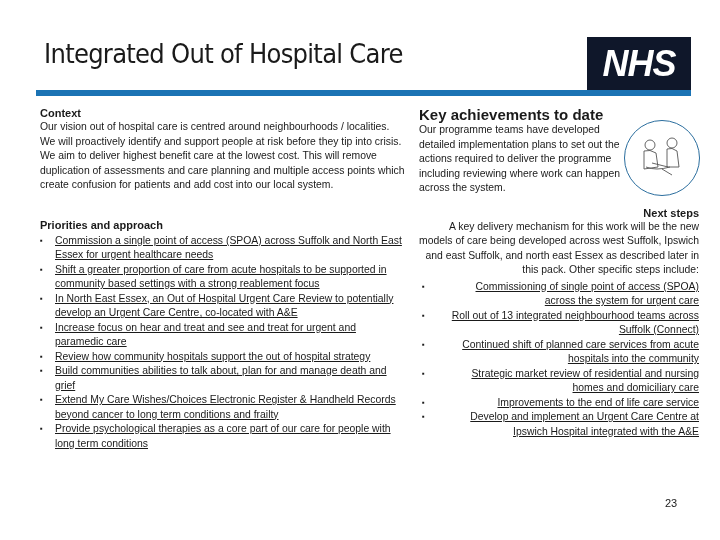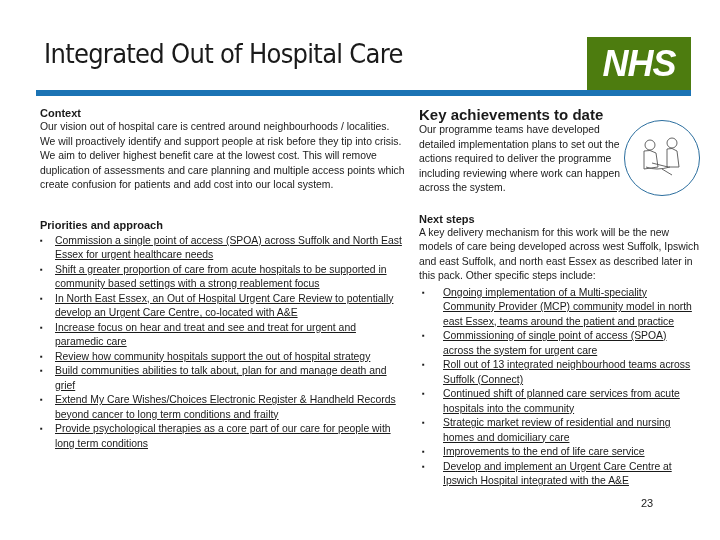--- a/index.html
+++ b/index.html
@@ -1,20 +1,20 @@
 <!DOCTYPE html>
 <html><head>
 <meta charset="utf-8">
 <style>
   html, body { margin:0; padding:0; }
   body { width:720px; height:540px; background:#ffffff; position:relative; overflow:hidden;
          font-family:"Liberation Sans", "DejaVu Sans", sans-serif; color:#1a1a1a; }
   .title { position:absolute; left:44px; top:38px; font-size:27px; font-family:"DejaVu Sans", sans-serif;
            letter-spacing:-0.8px; color:#1a1a1a; font-weight:normal; transform:scaleX(0.9); transform-origin:left; }
-  .nhs-logo { position:absolute; left:587px; top:37px; width:104px; height:54px; background:#4d7c0f;
+  .nhs-logo { position:absolute; left:587px; top:37px; width:104px; height:54px; background:#0f172a;
               display:flex; align-items:center; justify-content:center; }
   .nhs-logo span { color:#fff; font-weight:bold; font-style:italic; font-size:36px; letter-spacing:-1px;
                    font-family:"Liberation Sans", sans-serif; }
   .rule { position:absolute; left:36px; top:90px; width:655px; height:6px; background:#1b73b4; }
 
   .left { position:absolute; left:40px; top:106px; width:365px; font-size:10.4px; line-height:14.5px; }
   .right { position:absolute; left:419px; top:106px; width:280px; font-size:10.4px; line-height:14.5px; }
   h3 { margin:0; font-size:11px; font-weight:bold; line-height:14px; }
   .right h3.big { font-size:15px; line-height:17px; }
   p { margin:0; }
@@ -22,22 +22,22 @@
   ul { list-style:none; margin:2px 0 0 0; padding:0;text-decoration:underline; }
   ul li { position:relative; padding-left:15px; }
   ul li::before { content:"▪"; position:absolute; left:0; top:0; font-size:8px; }
   .right ul li { padding-left:24px; }
   .right ul li::before { left:3px; }
 
   .ach-wrap { position:relative; }
   .ach-text { width:205px; }
   .circle { position:absolute; left:205px; top:14px; width:74px; height:74px; border:1.5px solid #2b6e9e;
             border-radius:50%; display:flex; align-items:center; justify-content:center; background:#fff; }
-  .next { margin-top:16px; }
-  .page-num { position:absolute; left:641px; top:497px; font-size:11px; }
+  .next { margin-top:10px;text-align:right; }
+  .page-num { position:absolute; left:665px; top:497px; font-size:11px; }
 </style>
 </head>
 <body>
 
 <div class="title">Integrated Out of Hospital Care</div>
 <div class="nhs-logo">
   <span>NHS</span>
 </div>
 <div class="rule"></div>
 
@@ -75,21 +75,20 @@
           <path d="M35 16 q5 -2 10 2 l2 16 l-12 0 z"></path>
           <path d="M20 30 l16 4 M30 36 l10 6"></path>
         </g>
       </svg>
     </div>
   </section>
   <section class="next">
     <h3>Next steps</h3>
     <p>A key delivery mechanism for this work will be the new models of care being developed across west Suffolk, Ipswich and east Suffolk, and north east Essex as described later in this pack. Other specific steps include:</p>
     <ul>
-      <li>Ongoing implementation of  a Multi-speciality Community Provider (MCP) community model in north east Essex, teams around the patient and practice</li>
       <li>Commissioning of single point of access (SPOA) across the system for urgent care</li>
       <li>Roll out of 13 integrated neighbourhood teams across Suffolk (Connect)</li>
       <li>Continued shift of planned care services from acute hospitals into the community</li>
       <li>Strategic market review of residential and nursing homes and domiciliary care</li>
       <li>Improvements to the end of life care service</li>
       <li>Develop and implement an Urgent Care Centre at Ipswich Hospital integrated with the A&amp;E</li>
     </ul>
   </section>
 </div>
 

